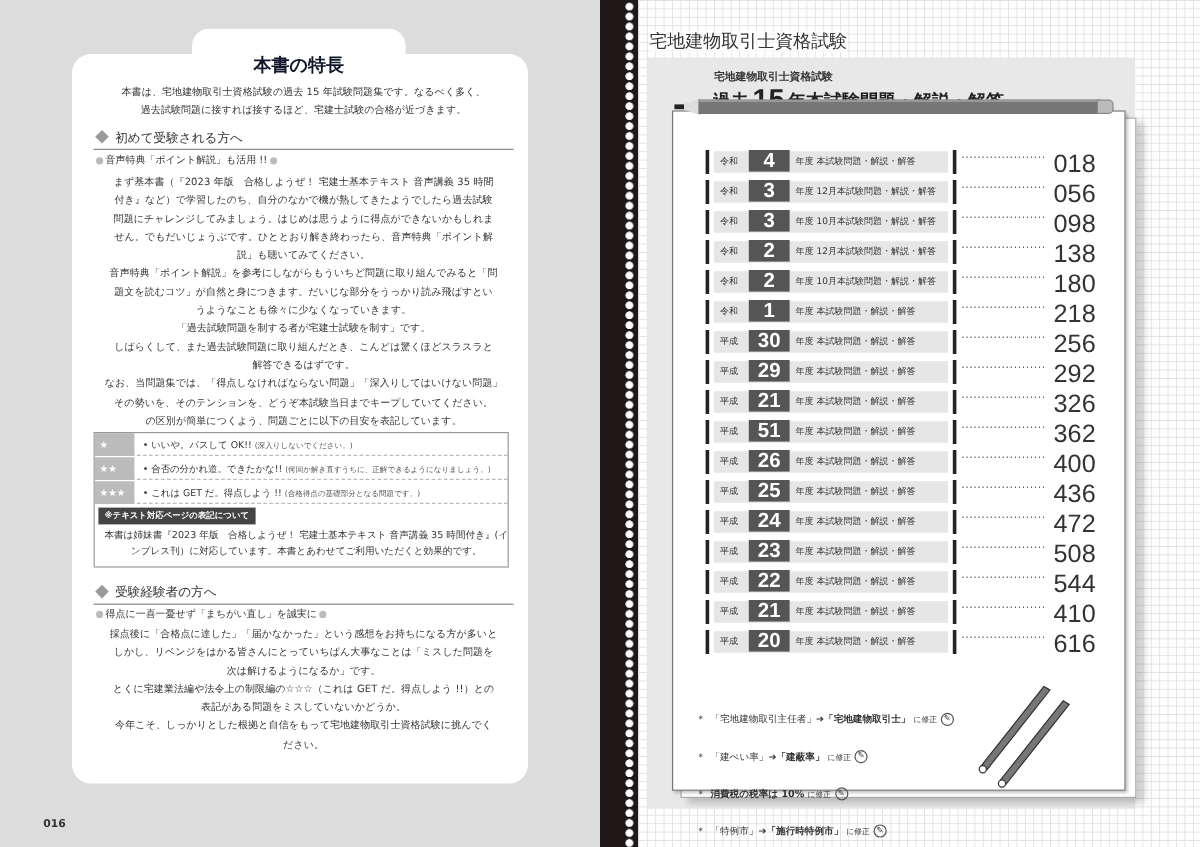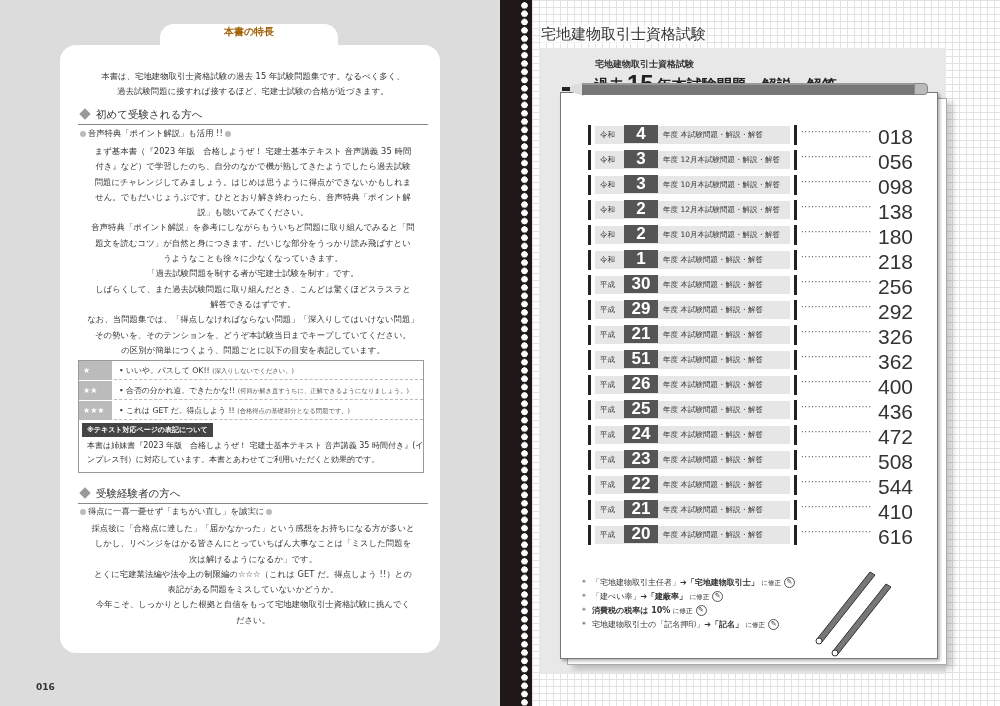--- a/index.html
+++ b/index.html
@@ -3,35 +3,35 @@
 <meta charset="utf-8">
 <style>
   * { box-sizing: border-box; margin: 0; padding: 0; }
   html, body { width: 1000px; height: 706px; overflow: hidden; background: #ddd; }
   body { position: relative; font-family: "DejaVu Sans", sans-serif; color: #333; }
 
   
   .left-page { position: absolute; left: 0; top: 0; width: 497px; height: 706px; background: #dcdcdc; }
   .left-card { position: absolute; left: 60px; top: 45px; width: 380px; height: 608px; background: #fff; border-radius: 16px; }
   .left-tab { position: absolute; left: 160px; top: 24px; width: 178px; height: 40px; background: #fff; border-radius: 14px 14px 0 0; text-align: center; }
-  .left-tab span { display: block; margin-top: 1px; font-size: 10px; font-weight: bold; color: #a16207; }
+  .left-tab span { display: block; margin-top: 21px; font-size: 15px; font-weight: bold; color: #0f172a; }
   .lc { position: absolute; left: 78px; width: 350px; font-size: 8.3px; line-height: 15.3px; color: #333; letter-spacing: 0.1px; text-align: center; }
   .lc p { white-space: nowrap; }
   .section-head { position: absolute; left: 78px; width: 350px; border-bottom: 1px solid #888; font-size: 10.5px; padding-bottom: 2px; color: #333; }
   .section-head .dia { display: inline-block; width: 8px; height: 8px; background: #999; transform: rotate(45deg); margin: 0 7px 0 3px; }
   .sub-head { position: absolute; left: 78px; font-size: 8.3px; color: #333; }
   .dot { display: inline-block; width: 6px; height: 6px; border-radius: 50%; background: #bbb; vertical-align: middle; margin: 0 2px; }
 
   .legend-box { position: absolute; left: 78px; top: 360px; width: 346px; height: 113px; border: 1px solid #999; }
   .legend-row { position: absolute; left: 0; width: 344px; height: 19px; border-bottom: 1px dashed #bbb; font-size: 7.8px; }
   .legend-row .stars { position: absolute; left: 0; top: 0; width: 33px; height: 19px; background: #bbb; color: #fff; font-size: 8px; line-height: 19px; padding-left: 4px; }
   .legend-row .txt { position: absolute; left: 40px; top: 4px; white-space: nowrap; }
   .legend-row .txt small { font-size: 6.3px; color: #555; }
   .note-head { position: absolute; left: 3px; top: 62px; background: #444; color: #fff; font-size: 7px; font-weight: bold; padding: 2px 5px; }
-  .note-body { position: absolute; left: 8px; top: 78px; font-size: 8px; line-height: 14px; white-space: nowrap; }
+  .note-body { position: absolute; left: 8px; top: 78px; font-size: 8px; line-height: 14px; white-space: nowrap; text-align: center; }
   .page-num-left { position: absolute; left: 36px; top: 682px; font-size: 9px; font-weight: bold; color: #333; }
 
   
   .spiral { position: absolute; left: 500px; top: 0; width: 32px; height: 706px; background: #201818; }
   .spiral .holes { position: absolute; right: 4px; top: 2px; width: 7px; height: 704px;
     background-image: radial-gradient(circle at 3.5px 3.5px, #fff 3px, transparent 3.5px);
     background-size: 7px 8.3px; }
 
   
   .right-page { position: absolute; left: 532px; top: 0; width: 468px; height: 706px; background-color: #fff;
@@ -54,21 +54,21 @@
   .toc-row .lbar { position: absolute; left: 0; top: 0; width: 3px; height: 20px; background: #222; }
   .toc-row .rbar { position: absolute; left: 206px; top: 0; width: 3px; height: 20px; background: #222; }
   .toc-row .pill { position: absolute; left: 7px; top: 1px; width: 195px; height: 18px; background: #e6e6e6; }
   .toc-row .era { position: absolute; left: 12px; top: 5px; font-size: 7.5px; color: #333; }
   .toc-row .year { position: absolute; left: 36px; top: 0; width: 34px; height: 18px; background: #555; color: #fff; font-family: "Liberation Sans", sans-serif; font-weight: bold; font-size: 17px; line-height: 18px; text-align: center; }
   .toc-row .desc { position: absolute; left: 75px; top: 5px; font-size: 7.5px; color: #333; white-space: nowrap; }
   .toc-row .dots { position: absolute; left: 213px; top: 2px; width: 70px; font-size: 9px; color: #555; letter-spacing: 0.5px; overflow: hidden; white-space: nowrap; }
   .toc-row .pg { position: absolute; left: 290px; top: 0; font-family: "Liberation Sans", sans-serif; font-size: 21px; color: #333; }
 
   .notes { position: absolute; left: 48px; top: 576px; font-size: 8px; line-height: 14px; color: #333; }
-  .notes li { list-style: none; white-space: nowrap; }
+  .notes li { list-style: none; white-space: nowrap; margin-top: 17px; }
   .notes .ast { margin-right: 4px; }
   .notes .small { font-size: 6.5px; }
   .notes .edit-icon { display: inline-block; width: 11px; height: 11px; border: 1px solid #555; border-radius: 50%; text-align: center; font-size: 7px; line-height: 9px; margin-left: 3px; vertical-align: middle; }
   .pencils { position: absolute; left: 280px; top: 568px; width: 80px; height: 90px; }
 </style>
 </head>
 <body>
 
 <div class="left-page">
   <div class="left-card"></div>
@@ -336,20 +336,21 @@
         <div class="rbar"></div>
         <span class="dots">·····················</span>
         <span class="pg">616</span>
       </div>
     </div>
 
   <ul class="notes">
     <li><span class="ast">＊</span><span>「宅地建物取引主任者」</span><b>➔</b><b>「宅地建物取引士」</b> <span class="small">に修正</span><span class="edit-icon">✎</span></li>
     <li><span class="ast">＊</span><span>「建ぺい率」</span><b>➔</b><b>「建蔽率」</b> <span class="small">に修正</span><span class="edit-icon">✎</span></li>
     <li><span class="ast">＊</span><b>消費税の税率は 10%</b> <span class="small">に修正</span><span class="edit-icon">✎</span></li>
+    <li><span class="ast">＊</span><span>「特例市」</span><b>➔</b><b>「施行時特例市」</b> <span class="small">に修正</span><span class="edit-icon">✎</span></li>
     <li><span class="ast">＊</span><span>宅地建物取引士の「記名押印」</span><b>➔</b><b>「記名」</b> <span class="small">に修正</span><span class="edit-icon">✎</span></li>
   </ul>
 
   <svg class="pencils" viewBox="0 0 80 90">
     <g stroke="#333" stroke-width="1" fill="#777">
       <polygon points="58,4 63,7 10,74 5,71"></polygon>
       <polygon points="74,16 79,19 26,86 21,83"></polygon>
     </g>
     <circle cx="7" cy="73" r="3" fill="#fff" stroke="#333"></circle>
     <circle cx="23" cy="85" r="3" fill="#fff" stroke="#333"></circle>

